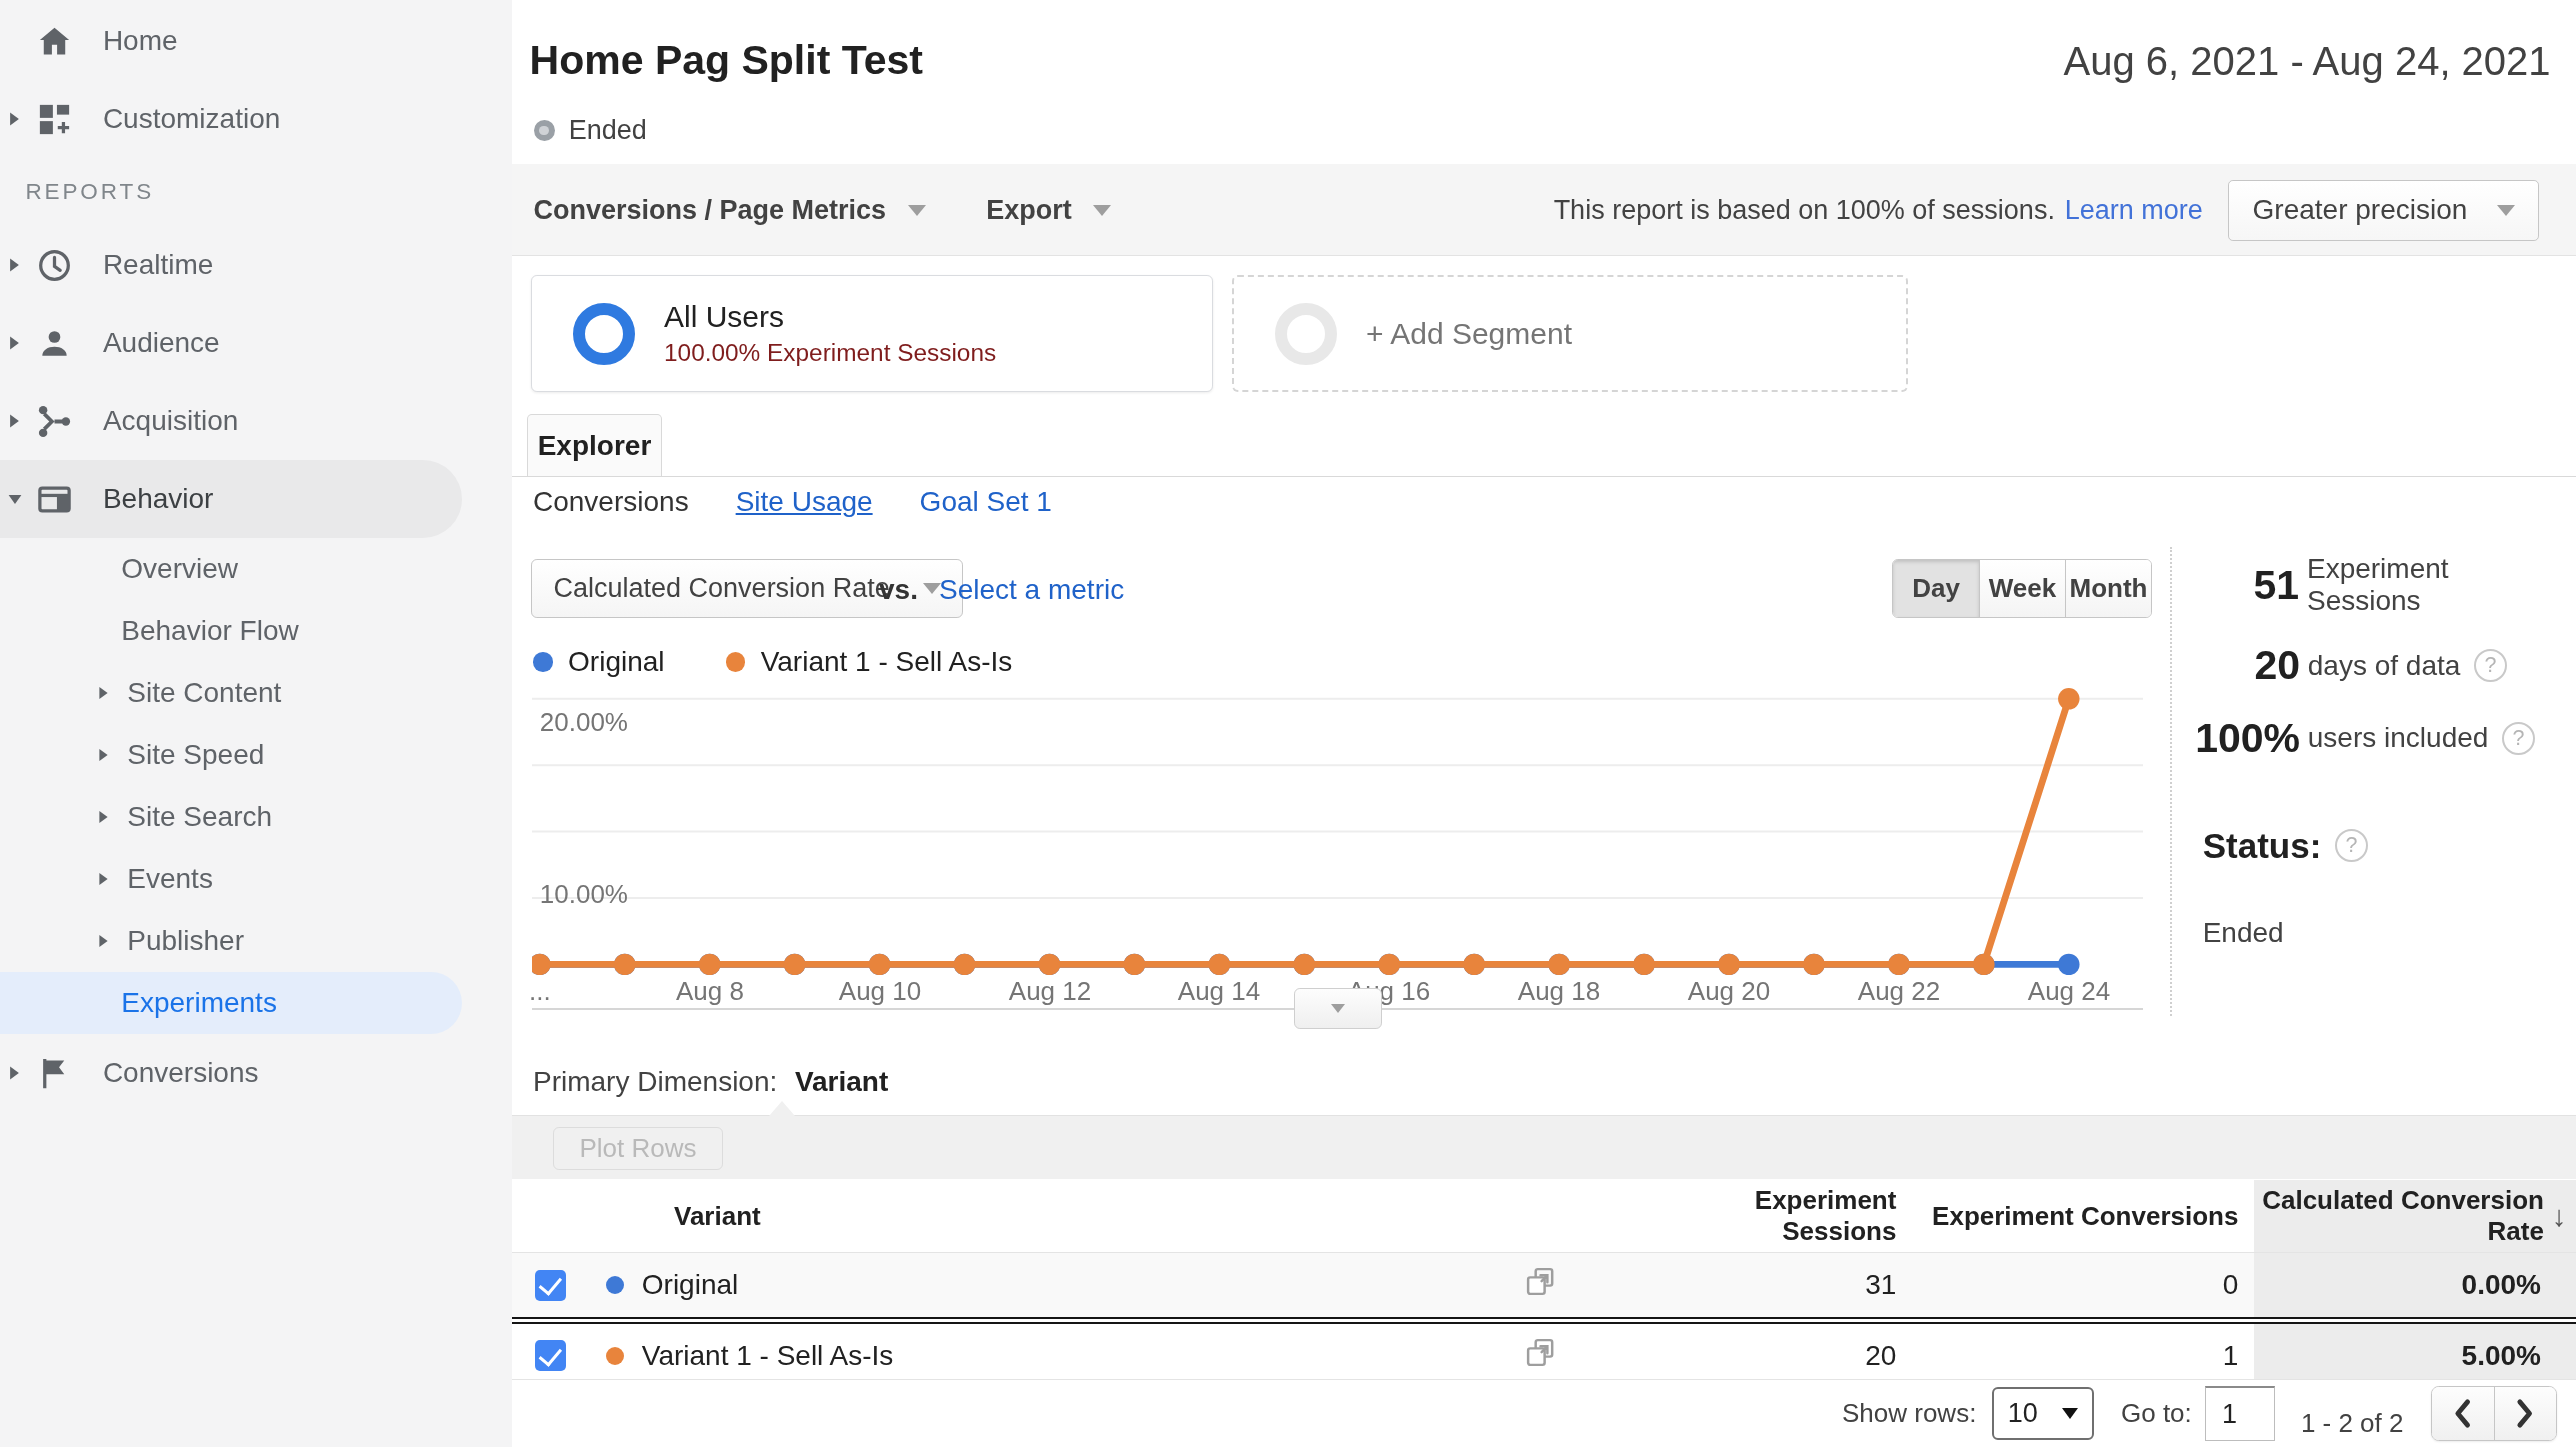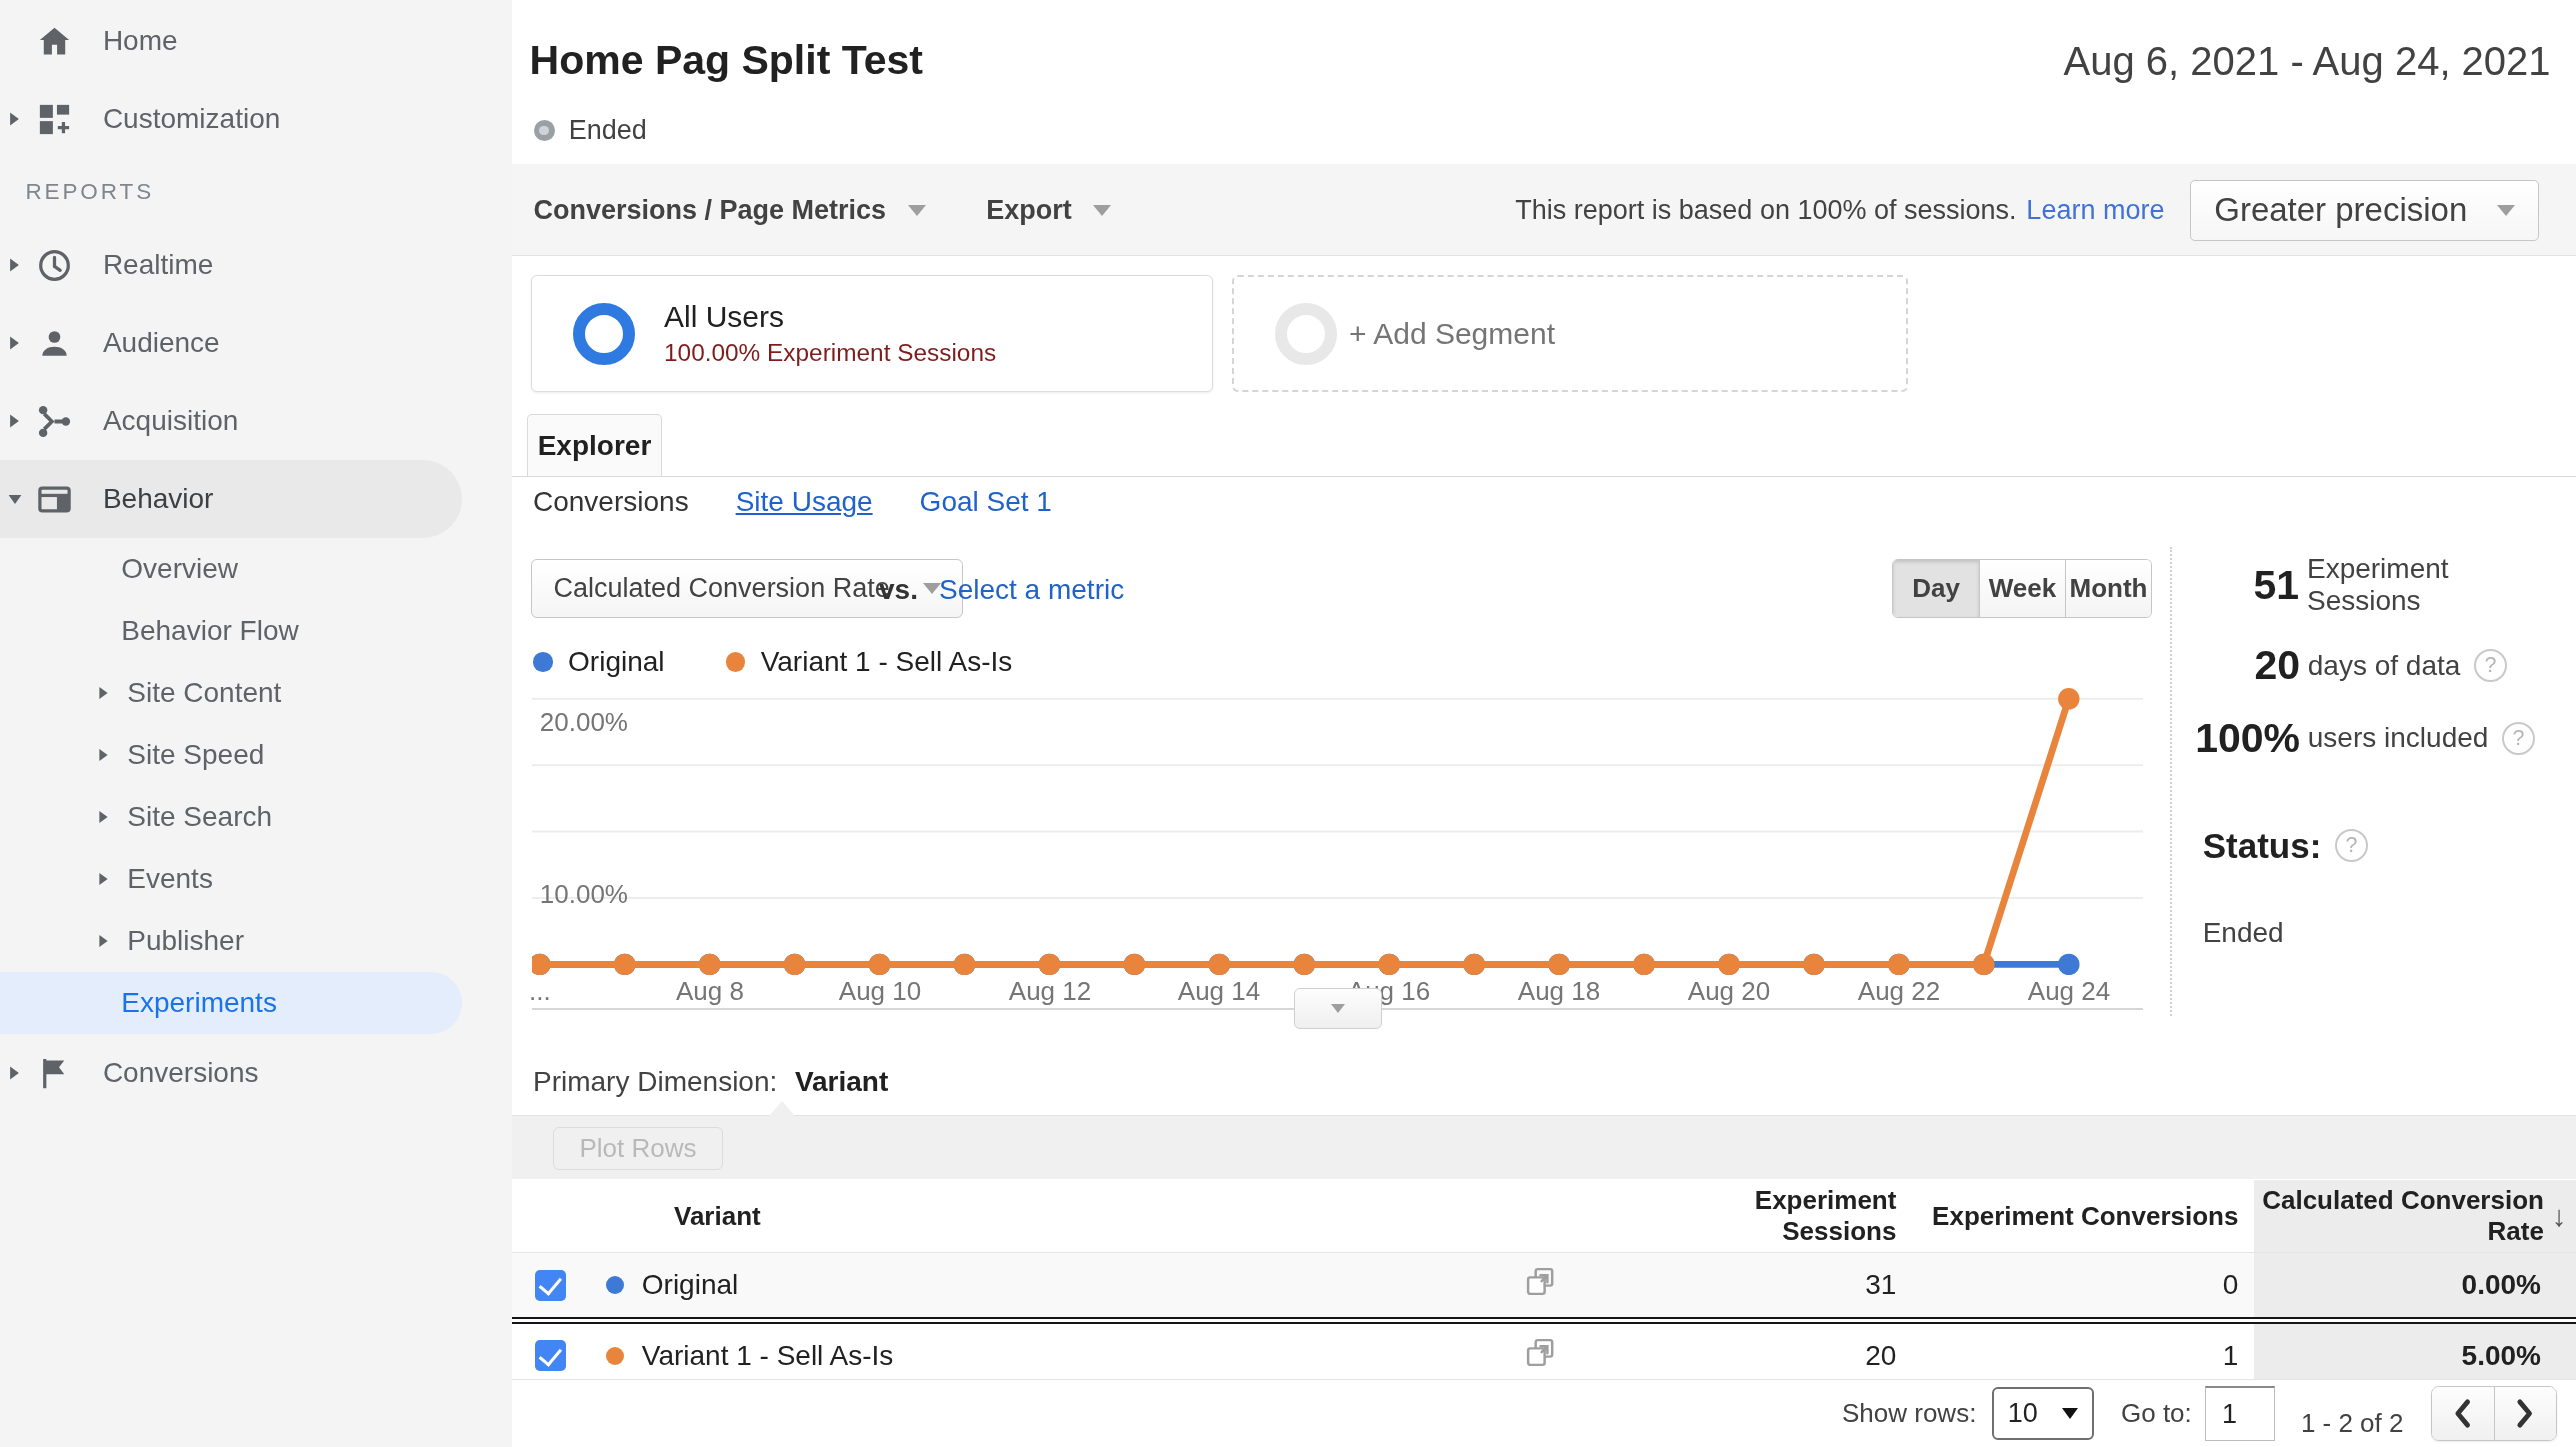--- a/index.html
+++ b/index.html
@@ -35,33 +35,33 @@
 
   
   .toolbar { position:absolute; left:512px; top:164px; width:2064px; height:92px; background:#f5f5f5; border-bottom:1px solid #e3e3e3; }
   .tb-left { position:absolute; left:21.5px; top:0; height:92px; display:flex; align-items:center; gap:17.6px; }
   .tb-label { font-size:27px; font-weight:bold; color:#424242; }
   .dd-caret { width:0; height:0; border-left:9.8px solid transparent; border-right:9.8px solid transparent; border-top:11.7px solid #9e9e9e; margin-left:3.9px; }
   .tb-export { margin-left:43px; }
   .tb-right { position:absolute; right:37px; top:0; height:92px; display:flex; align-items:center; }
   .tb-note { font-size:27px; color:#424242; }
   .tb-learn { font-size:27px; color:#4272d8; margin-left:9.8px; cursor:pointer; }
-  .precision-btn { margin-left:25.4px; height:61px; padding:0 23.4px; background:linear-gradient(#ffffff,#f6f6f6); border:1px solid #c6c6c6; border-radius:4.9px; display:flex; align-items:center; gap:25.4px; font-size:33px; color:#424242; cursor:pointer; }
+  .precision-btn { margin-left:25.4px; height:61px; padding:0 23.4px; background:linear-gradient(#ffffff,#f6f6f6); border:1px solid #c6c6c6; border-radius:4.9px; display:flex; align-items:center; gap:25.4px; font-size:28px; color:#424242; cursor:pointer; }
 
   
   .segment-card { position:absolute; top:275px; height:117px; background:#fff; border:1px solid #dadce0; border-radius:5.9px; box-shadow:0 1px 2.9px rgba(0,0,0,.08); display:flex; align-items:center; cursor:pointer; }
   .seg-all { left:531px; width:682px; }
   .seg-add { left:1232px; width:676px; border:2px dashed #d5d5d5; box-shadow:none; background:#fff; }
   .donut { width:62px; height:62px; border-radius:50%; margin-left:41px; }
   .donut-blue { border:12.7px solid #2f7ae0; }
   .donut-gray { border:12.7px solid #e8e8e8; }
   .seg-texts { margin-left:29px; }
   .seg-title { font-size:30px; color:#212121; }
   .seg-sub { font-size:24.4px; color:#7f1d1d; margin-top:5.9px; }
-  .seg-add-label { font-size:30px; color:#757575; margin-left:12px;text-align:right; }
+  .seg-add-label { font-size:30px; color:#757575; margin-left:29px;text-align:right; }
 
   
   .explorer-tab { position:absolute; left:527px; top:414px; width:135px; height:62px; background:#fafafa; border:1px solid #d9d9d9; border-bottom:none; border-radius:4.9px 4.9px 0 0; display:flex; align-items:center; justify-content:center; font-size:28px; font-weight:bold; color:#212121; cursor:pointer; z-index:2; }
   .tab-line { position:absolute; left:512px; top:476px; width:2064px; height:1px; background:#d9d9d9; }
   .subtabs { position:absolute; left:533px; top:486px; display:flex; align-items:center; gap:47px; }
   .subtab { font-size:28px; cursor:pointer; }
   .subtab.plain { color:#333; }
   .subtab.link-underline { color:#1f62c9; text-decoration:underline; }
   .subtab.link { color:#1f62c9; }
 

